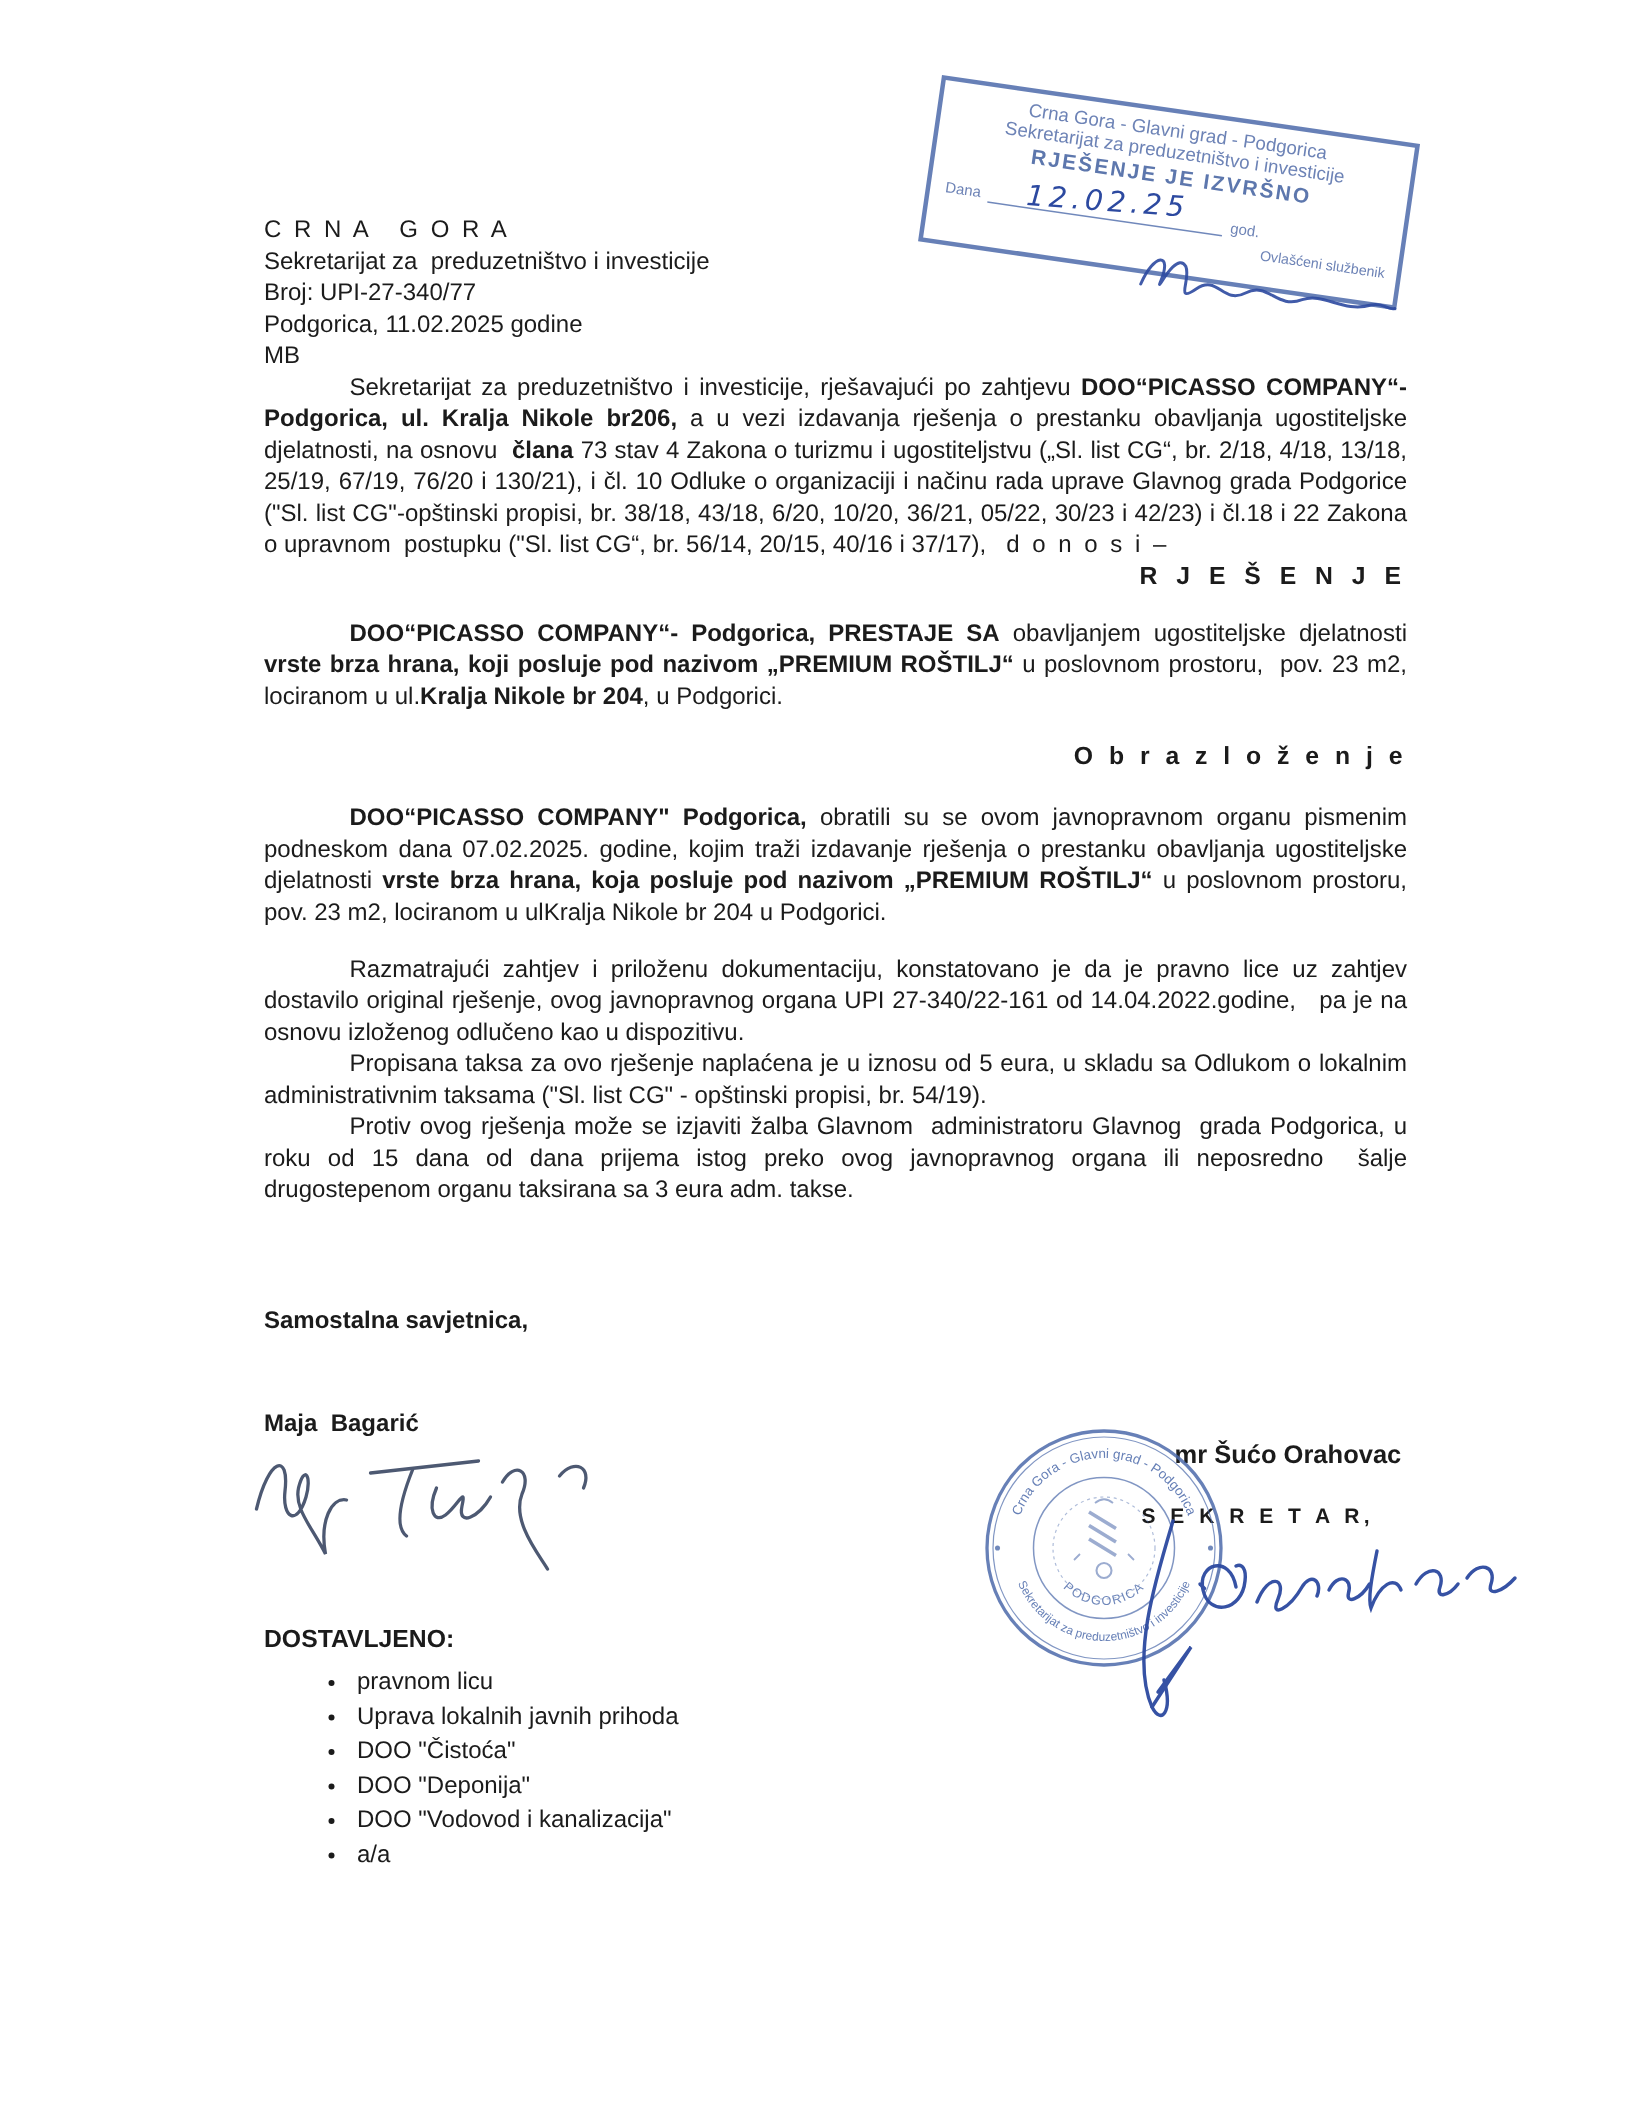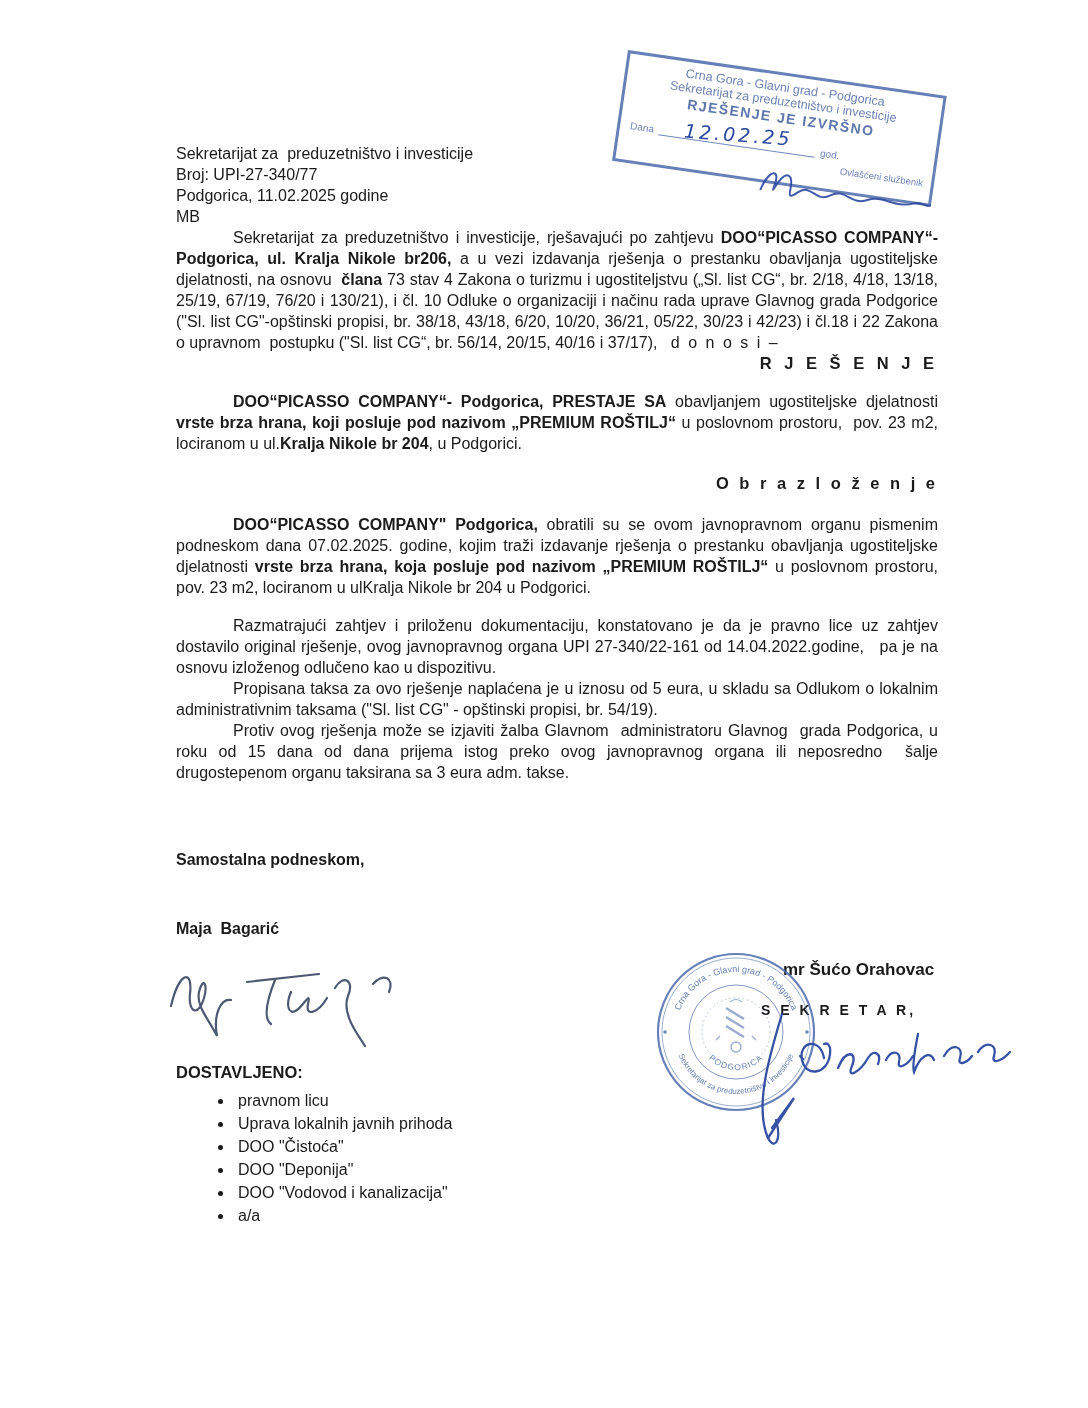--- a/index.html
+++ b/index.html
@@ -70,20 +70,21 @@
     </div>
     <div class="officer-row">Ovlašćeni službenik</div>
     <svg width="180" height="52" viewBox="0 0 180 52">
       <path d="M6,32 C12,10 24,8 19,28 C16,40 26,6 34,16 C39,24 30,42 43,30 C56,18 62,38 76,28 C90,18 98,36 114,27 C128,20 142,32 160,24 C168,21 172,26 176,24" fill="none" stroke="#2c49a0" stroke-width="2" stroke-linecap="round" opacity="0.9"></path>
     </svg>
   </div>
 
   <div class="col">
 
     <div class="hdr">
+      <div class="country">C R N A   G O R A</div>
       <div>Sekretarijat za  preduzetništvo i investicije</div>
       <div>Broj: UPI-27-340/77</div>
       <div>Podgorica, 11.02.2025 godine</div>
       <div>MB</div>
     </div>
 
     <p class="para"><span>Sekretarijat za preduzetništvo i investicije, rješavajući po zahtjevu </span><span class="b">DOO“PICASSO COMPANY“- Podgorica, ul. Kralja Nikole br206,</span><span> a u vezi izdavanja rješenja o prestanku obavljanja ugostiteljske djelatnosti, na osnovu  </span><span class="b">člana</span><span> 73 stav 4 Zakona o turizmu i ugostiteljstvu („Sl. list CG“, br. 2/18, 4/18, 13/18, 25/19, 67/19, 76/20 i 130/21), i čl. 10 Odluke o organizaciji i načinu rada uprave Glavnog grada Podgorice ("Sl. list CG"-opštinski propisi, br. 38/18, 43/18, 6/20, 10/20, 36/21, 05/22, 30/23 i 42/23) i čl.18 i 22 Zakona o upravnom  postupku ("Sl. list CG“, br. 56/14, 20/15, 40/16 i 37/17),   </span><span class="donosi">d o n o s i –</span></p>
 
     <p class="h-center h-rjesenje">R J E Š E N J E</p>
 
@@ -91,21 +92,21 @@
 
     <p class="h-center h-obraz">O b r a z l o ž e n j e</p>
 
     <p class="para sp-p1"><span class="b">DOO“PICASSO COMPANY" Podgorica,</span><span> obratili su se ovom javnopravnom organu pismenim podneskom dana 07.02.2025. godine, kojim traži izdavanje rješenja o prestanku obavljanja ugostiteljske djelatnosti </span><span class="b">vrste brza hrana, koja posluje pod nazivom „PREMIUM ROŠTILJ“</span><span> u poslovnom prostoru,  pov. 23 m2, lociranom u ulKralja Nikole br 204 u Podgorici.</span></p>
 
     <p class="para sp-p2">Razmatrajući zahtjev i priloženu dokumentaciju, konstatovano je da je pravno lice uz zahtjev dostavilo original rješenje, ovog javnopravnog organa UPI 27-340/22-161 od 14.04.2022.godine,   pa je na osnovu izloženog odlučeno kao u dispozitivu.</p>
     <p class="para">Propisana taksa za ovo rješenje naplaćena je u iznosu od 5 eura, u skladu sa Odlukom o lokalnim administrativnim taksama ("Sl. list CG" - opštinski propisi, br. 54/19).</p>
     <p class="para">Protiv ovog rješenja može se izjaviti žalba Glavnom  administratoru Glavnog  grada Podgorica, u roku od 15 dana od dana prijema istog preko ovog javnopravnog organa ili neposredno  šalje drugostepenom organu taksirana sa 3 eura adm. takse.</p>
 
     <div class="sig-left">
-      <div>Samostalna podneskom,</div>
+      <div>Samostalna savjetnica,</div>
       <div>Maja  Bagarić</div>
     </div>
 
     <div class="dostav">
       <div class="dostav-title">DOSTAVLJENO:</div>
       <ul>
         <li>pravnom licu</li>
         <li>Uprava lokalnih javnih prihoda</li>
         <li>DOO "Čistoća"</li>
         <li>DOO "Deponija"</li>

